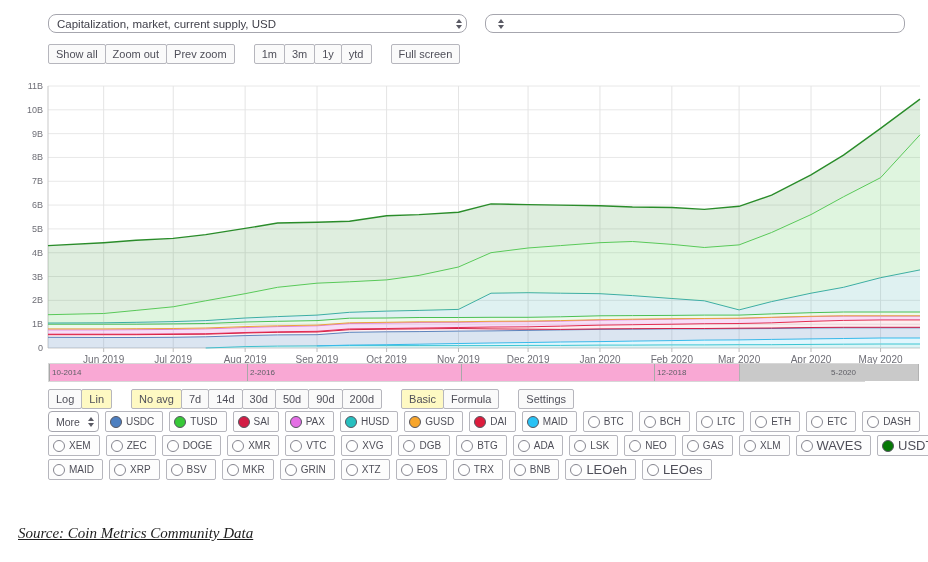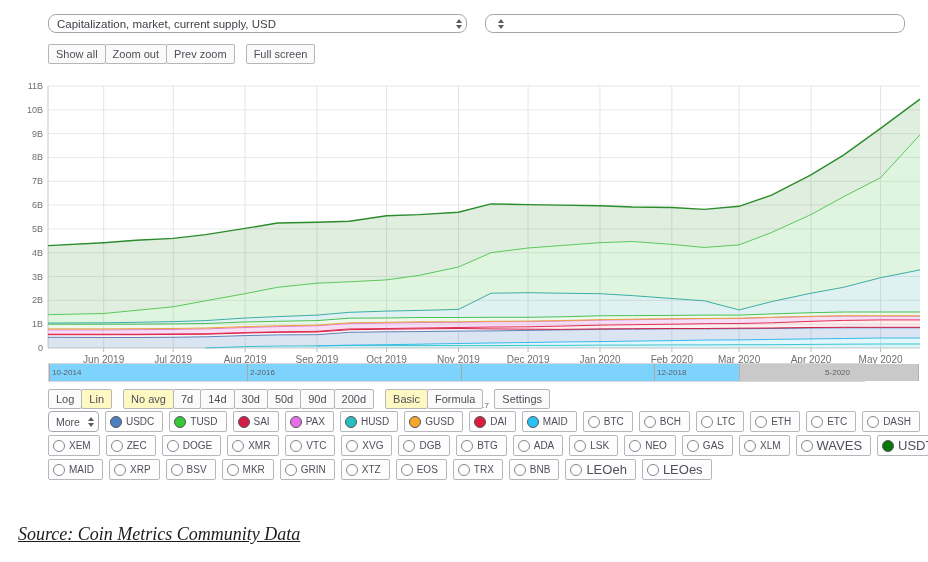--- a/index.html
+++ b/index.html
@@ -9,50 +9,50 @@
   
   .select{position:absolute;height:19px;border:1px solid #a6a6ae;border-radius:8px;background:#fff;
           display:flex;align-items:center;font-size:11.5px;color:#3e3e48;padding:0 4px 0 8px;
           box-sizing:border-box;cursor:default}
   .select .lbl{flex:1;white-space:nowrap;overflow:hidden}
   .spin{display:flex;flex-direction:column;align-items:center;gap:2px;margin-left:4px}
   .tri-u{width:0;height:0;border-left:3.5px solid transparent;border-right:3.5px solid transparent;border-bottom:4px solid #5a5a64}
   .tri-d{width:0;height:0;border-left:3.5px solid transparent;border-right:3.5px solid transparent;border-top:4px solid #5a5a64}
 
   
-  .row{position:absolute;display:flex;gap:11px;align-items:center}
+  .row{position:absolute;display:flex;gap:19px;align-items:center}
   .group{display:flex}
   .btn{font-size:11px;color:#4f4f59;background:#fafafa;border:1px solid #b6b6bd;
        padding:2.5px 7px;border-radius:2px;line-height:1.15;white-space:nowrap;cursor:default}
   .group .btn + .btn{margin-left:-1px}
   .btn.active{background:#fef9c3}
 
   
   .coinrow{position:absolute;display:flex;gap:6px}
   .chip{display:flex;align-items:center;gap:4px;border:1px solid #b6b6bd;border-radius:2px;
         background:#fdfdfd;padding:0 8px 0 4px;height:21px;box-sizing:border-box;
         font-size:10px;color:#4f4f59;cursor:default}
   .chip.small{font-size:13px}
   .chip .dot{width:12px;height:12px;border-radius:50%;border:1.4px solid #85858f;background:#fff;box-sizing:border-box;flex:none}
   .chip .dot.on{border:1px solid #55555f}
   .chip.morechip{border-radius:4px;padding:0 4px 0 7px;background:#fff;border-color:#a6a6ae;font-size:10.5px}
 
   
-  .navg{position:absolute;left:48px;top:363px;width:817px;height:19px;background:#7dd3fc;
+  .navg{position:absolute;left:48px;top:363px;width:817px;height:19px;background:#f9a8d4;
         border:1px solid #d7d7d7;box-sizing:border-box}
   .nav-sel{position:absolute;top:0;height:100%;background:#c9c9c9;border-left:1px solid #b2b2b2;border-right:1px solid #b2b2b2;box-sizing:border-box;cursor:ew-resize}
   .nav-tick{position:absolute;top:0;width:1px;height:100%;background:#a8a8a8}
   .nav-lab{position:absolute;top:4px;font-size:8px;color:#5f5f66;white-space:nowrap}
 
   
   .ytick{font-family:"Liberation Sans",sans-serif;font-size:9px;fill:#6e6e76}
   .xtick{font-family:"Liberation Sans",sans-serif;font-size:10px;fill:#6e6e76}
 
   .source{position:absolute;left:18px;top:524px}
-  .source a{font-family:"Liberation Serif",serif;font-style:italic;font-size:18px;color:#1c1c1c;text-decoration:underline}
+  .source a{font-family:"Liberation Serif",serif;font-style:italic;font-size:15px;color:#1c1c1c;text-decoration:underline}
 </style>
 </head>
 <body>
 
 <div class="select" style="left:48px;top:14px;width:419px">
   <span class="lbl">Capitalization, market, current supply, USD</span>
   <span class="spin">
       <span class="tri-u"></span>
       <span class="tri-d"></span>
     </span>
@@ -62,20 +62,26 @@
       <span class="tri-u"></span>
       <span class="tri-d"></span>
     </span>
 </div>
 
 <div class="row" style="left:48px;top:44px">
   <div class="group" id="g-zoom">
       <span class="btn">Show all</span>
       <span class="btn">Zoom out</span>
       <span class="btn">Prev zoom</span>
+    </div>
+  <div class="group" id="g-range">
+      <span class="btn">1m</span>
+      <span class="btn">3m</span>
+      <span class="btn">1y</span>
+      <span class="btn">ytd</span>
     </div>
   <div class="group" id="g-full">
       <span class="btn">Full screen</span>
     </div>
 </div>
 
 <svg id="chart-svg" width="928" height="288" viewBox="0 0 928 288" style="position:absolute;left:0;top:80px">
     <line x1="48" x2="920" y1="268" y2="268" stroke="#c9c9c9" stroke-width="1"></line>
     <text x="43" y="271" text-anchor="end" class="ytick">0</text>
     <line x1="48" x2="920" y1="244.1818181818182" y2="244.1818181818182" stroke="#e8e8e8" stroke-width="1"></line>
@@ -164,21 +170,21 @@
 <div class="navg" id="navg">
     <div class="nav-sel" style="left: 690px; width: 180px;"></div>
     <div class="nav-tick" style="left: 0px;"></div>
     <div class="nav-lab" style="left: 3px;">10-2014</div>
     <div class="nav-tick" style="left: 198px;"></div>
     <div class="nav-lab" style="left: 201px;">2-2016</div>
     <div class="nav-tick" style="left: 412px;"></div>
     <div class="nav-lab" style="left: 415px; margin-top: 33px;">7-2017</div>
     <div class="nav-tick" style="left: 605px;"></div>
     <div class="nav-lab" style="left: 608px;">12-2018</div>
-    <div class="nav-lab" style="right: 14px;">5-2020</div>
+    <div class="nav-lab" style="right: 8px;">5-2020</div>
   </div>
 
 <div class="row" style="left:48px;top:389px">
   <div class="group" id="g-scale">
       <span class="btn">Log</span>
       <span class="btn active">Lin</span>
     </div>
   <div class="group" id="g-avg">
       <span class="btn active">No avg</span>
       <span class="btn">7d</span>

